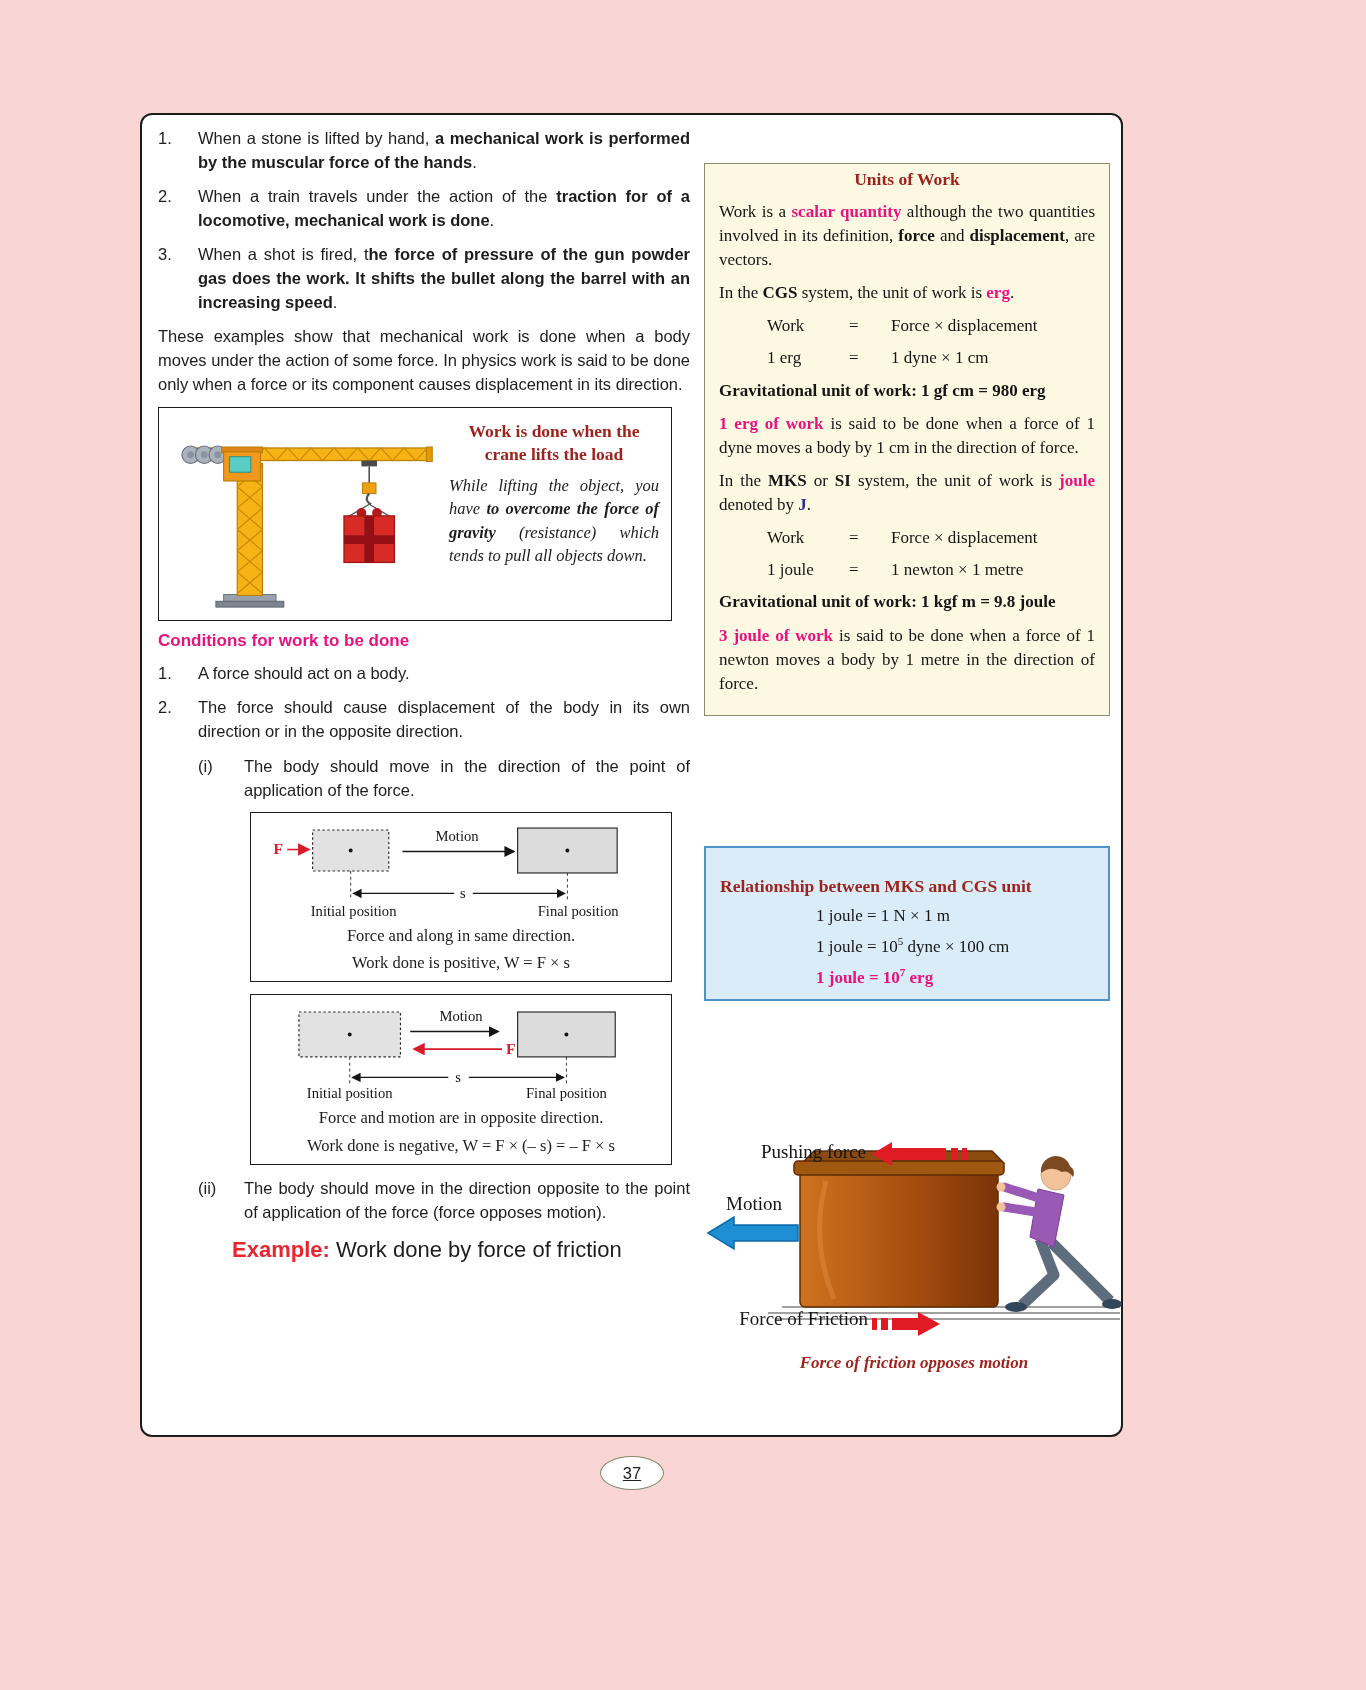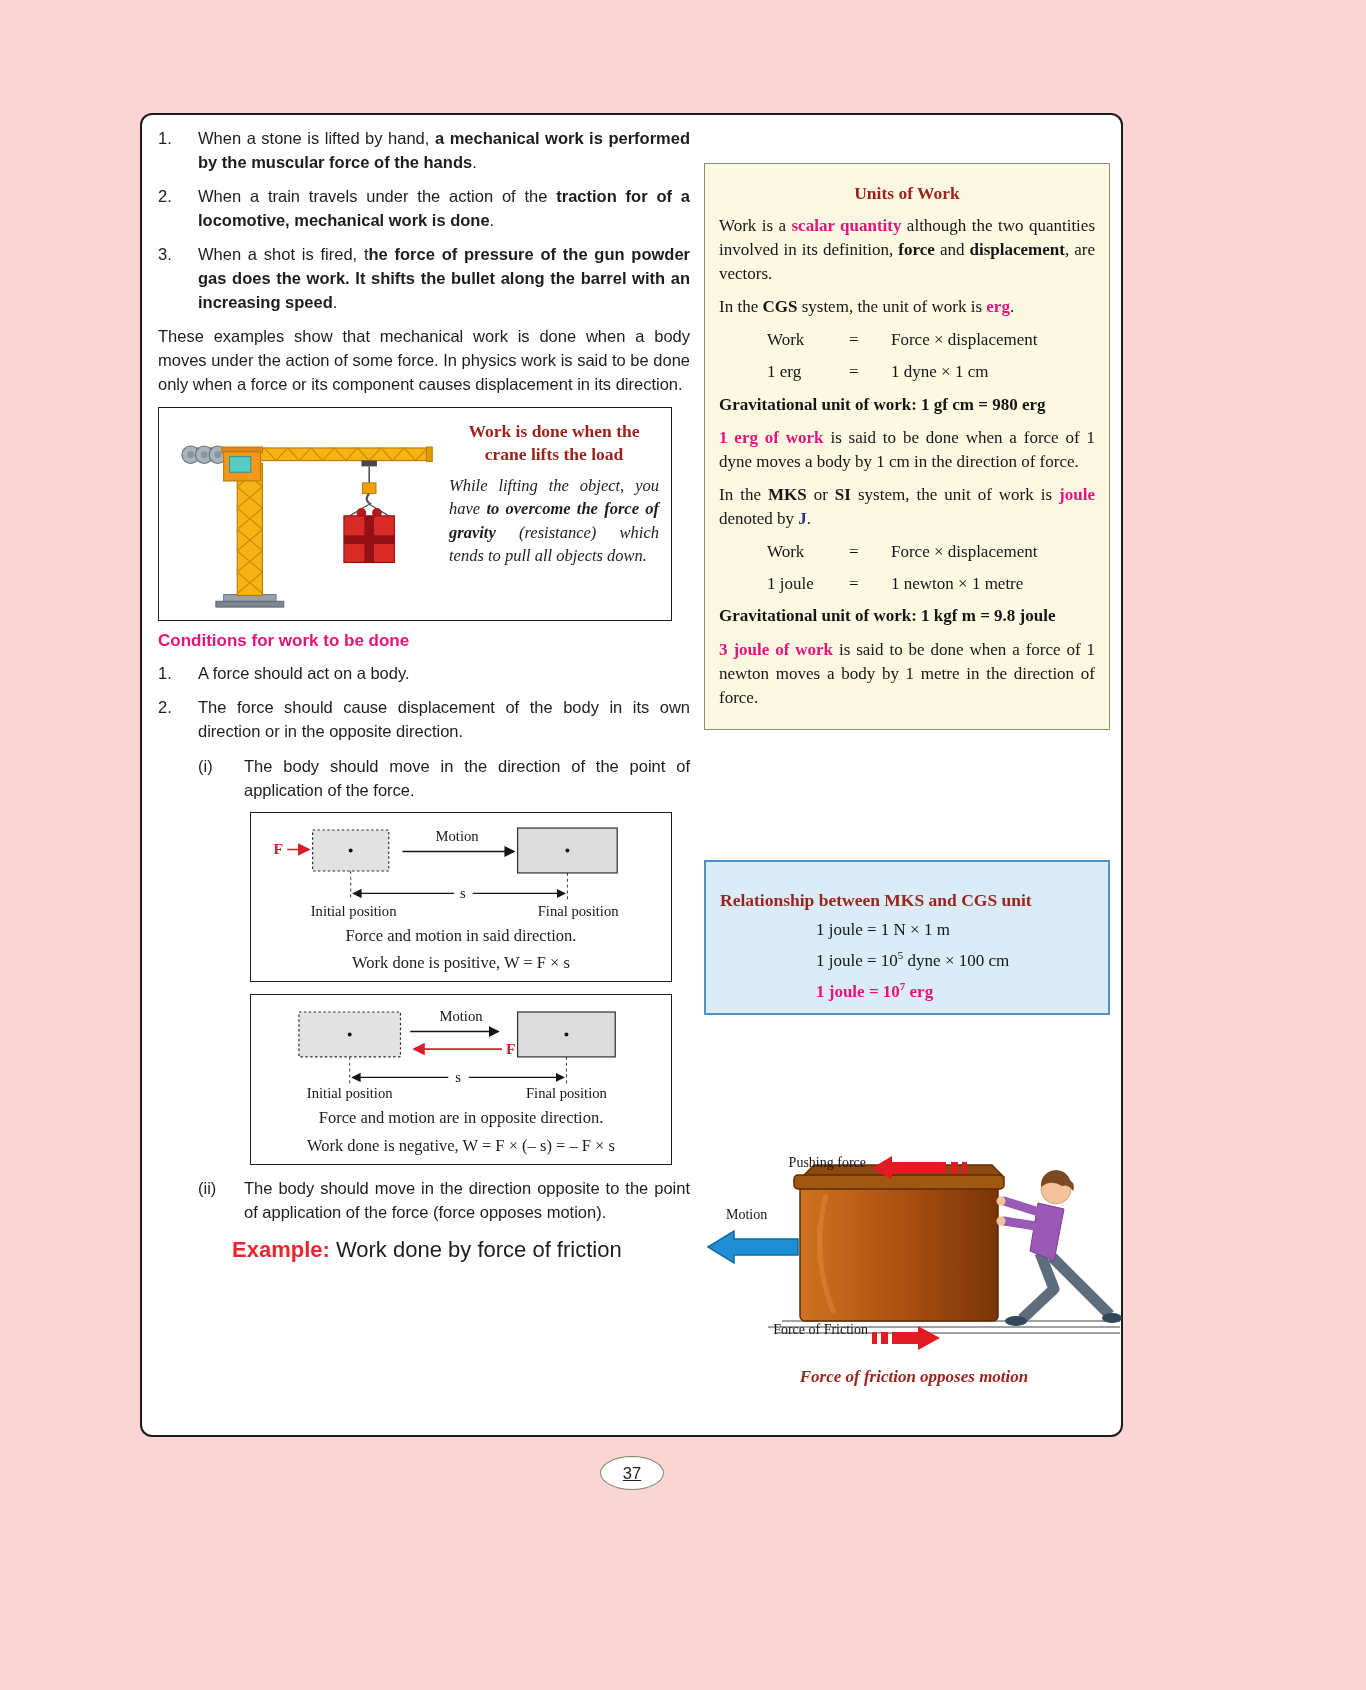--- a/index.html
+++ b/index.html
@@ -31,36 +31,36 @@
 
   .diagram { border:1.4px solid #1c1c1c; width:422px; margin:8px 0 12px 92px; padding:9px 0 7px; background:#fff; }
   .dsvg { display:block; margin:0 auto; }
   .dsvg text { font-family:"Liberation Serif",serif; font-size:15px; fill:#151515; }
   .dsvg .flbl { fill:#d81b2a; font-weight:bold; font-size:16px; }
   .dcap { font-family:"Liberation Serif",serif; font-size:16.5px; line-height:1.35; text-align:center; margin-top:5px; }
 
   .example-line { margin:12px 0 0 74px; font-size:22px; }
   .ex-label { color:#e8262d; font-weight:bold; }
 
-  .units-box { background:#fcf8e1; border:1.3px solid #8d8d6e; padding:17px 14px 10px; font-family:"Liberation Serif",serif; font-size:17px; line-height:1.42; color:#151515; }
+  .units-box { background:#fcf8e1; border:1.3px solid #8d8d6e; padding:3px 14px 10px; font-family:"Liberation Serif",serif; font-size:17px; line-height:1.42; color:#151515; }
   .box-title { text-align:center; font-weight:bold; color:#9e231c; font-size:17.5px; margin-bottom:8px; }
   .ub-p { text-align:justify; margin-bottom:9px; }
   .mag { color:#e6127d; font-weight:bold; }
   .blu { color:#2e3192; font-weight:bold; }
   .eq-row { display:grid; grid-template-columns:82px 42px auto; margin-left:48px; margin-bottom:8px; }
   .grav { font-weight:bold; margin-bottom:9px; }
 
   .rel-box { margin-top:130px; background:#d9ecf7; border:2px solid #4f93c8; padding:28px 14px 10px; font-family:"Liberation Serif",serif; font-size:17px; color:#151515; }
   .rel-title { color:#9e231c; font-weight:bold; font-size:17.5px; margin-bottom:9px; }
   .rel-line { margin:0 0 9px 96px; }
   .rel-line:last-child { margin-bottom:2px; }
   sup { font-size:11px; }
 
   .friction-fig { margin-top:136px; position:relative; width:420px; }
-  .fig-lbl { position:absolute; font-family:"Liberation Serif",serif; font-size:14px; color:#151515; }
+  .fig-lbl { position:absolute; font-family:"Liberation Serif",serif; font-size:19px; color:#151515; }
   .lbl-push { top:4px; left:28px; width:134px; text-align:right; }
   .lbl-motion { top:56px; left:22px; }
   .lbl-fric { top:171px; left:26px; width:138px; text-align:right; }
   .fig-caption { font-family:"Liberation Serif",serif; font-style:italic; font-weight:bold; color:#9e231c; text-align:center; font-size:17px; margin-top:4px; }
 
   .page-oval { position:absolute; left:600px; top:1456px; width:64px; height:34px; border:1.6px solid #85856a; border-radius:50%; background:#fff; display:flex; align-items:center; justify-content:center; font-size:16.5px; color:#222;text-decoration:underline; }
 </style>
 </head>
 <body>
 
@@ -172,21 +172,21 @@
         <rect x="268" y="6" width="102" height="46" fill="#dcdcdc" stroke="#2a2a2a" stroke-width="1.2"></rect>
         <circle cx="319" cy="29" r="2" fill="#111"></circle>
         <line x1="97" y1="50" x2="97" y2="80" stroke="#333" stroke-width="1" stroke-dasharray="3 3"></line>
         <line x1="319" y1="52" x2="319" y2="80" stroke="#333" stroke-width="1" stroke-dasharray="3 3"></line>
         <line x1="203" y1="73" x2="100" y2="73" stroke="#151515" stroke-width="1.2" marker-end="url(#mArr)"></line>
         <line x1="222" y1="73" x2="316" y2="73" stroke="#151515" stroke-width="1.2" marker-end="url(#mArr)"></line>
         <text x="212" y="78" text-anchor="middle">s</text>
         <text x="100" y="96" text-anchor="middle">Initial position</text>
         <text x="330" y="96" text-anchor="middle">Final position</text>
       </svg>
-      <p class="dcap">Force and motion in said direction.</p>
+      <p class="dcap">Force and along in same direction.</p>
       <p class="dcap">Work done is positive, W = F × s</p>
     </div>
 
     <div class="diagram">
       <svg class="dsvg" viewBox="0 0 420 100" width="410" height="98">
         <rect x="44" y="8" width="104" height="46" fill="#e2e2e2" stroke="#2a2a2a" stroke-width="1.2" stroke-dasharray="2.5 2.5"></rect>
         <circle cx="96" cy="31" r="2" fill="#111"></circle>
         <text x="210" y="17" text-anchor="middle">Motion</text>
         <line x1="158" y1="28" x2="248" y2="28" stroke="#151515" stroke-width="1.4" marker-end="url(#mArr)"></line>
         <line x1="252" y1="46" x2="162" y2="46" stroke="#d81b2a" stroke-width="1.6" marker-end="url(#mArrRed)"></line>

